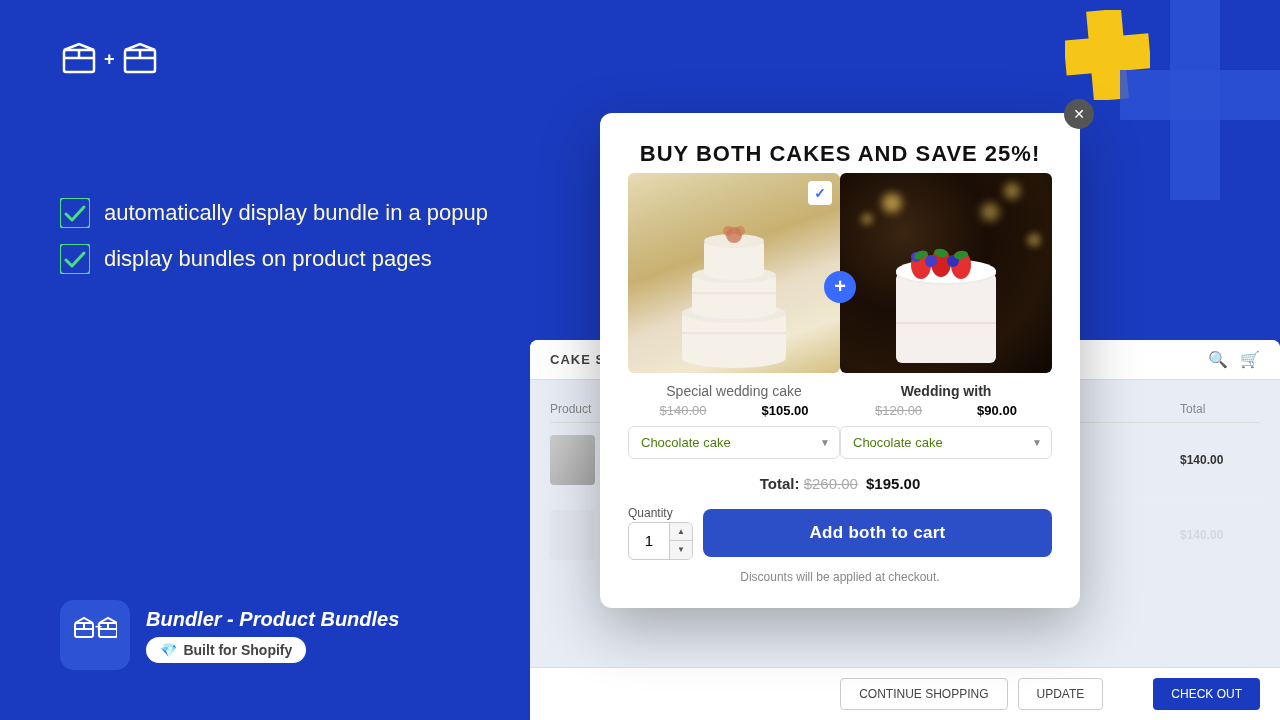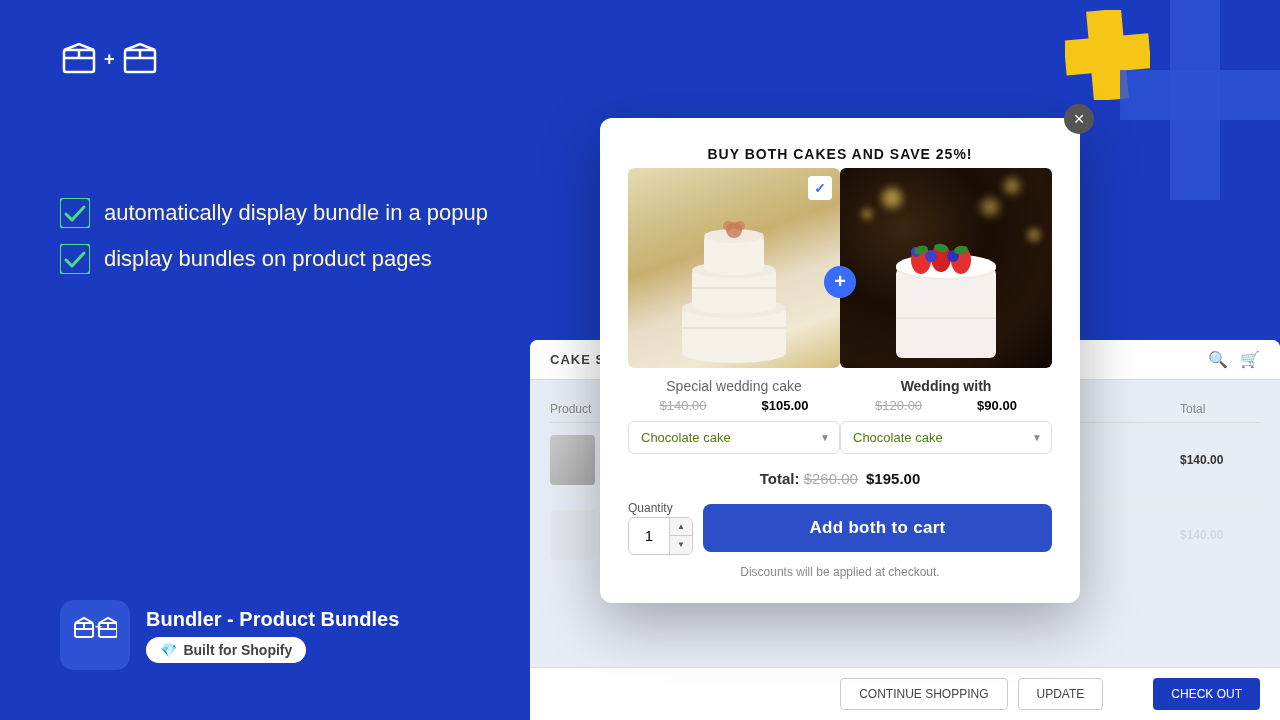--- a/index.html
+++ b/index.html
@@ -87,20 +87,21 @@
     }
     .app-info {
       display: flex;
       flex-direction: column;
       gap: 6px;
     }
     .app-name {
       color: white;
       font-size: 20px;
       font-weight: 700;
+      font-style: italic;
     }
     .shopify-badge {
       background: white;
       border-radius: 20px;
       padding: 5px 14px;
       display: flex;
       align-items: center;
       gap: 6px;
       font-size: 14px;
       font-weight: 600;
@@ -250,21 +251,21 @@
       align-items: center;
       justify-content: center;
       color: white;
       font-size: 14px;
       cursor: pointer;
       z-index: 11;
     }
 
     .modal-title {
       text-align: center;
-      font-size: 14px;
+      font-size: 22px;
       font-weight: 800;
       color: #111;
       letter-spacing: 1px;
       margin-bottom: 6px;
       text-transform: uppercase;
     }
 
     .modal-subtitle {
       text-align: center;
       font-size: 13px;

